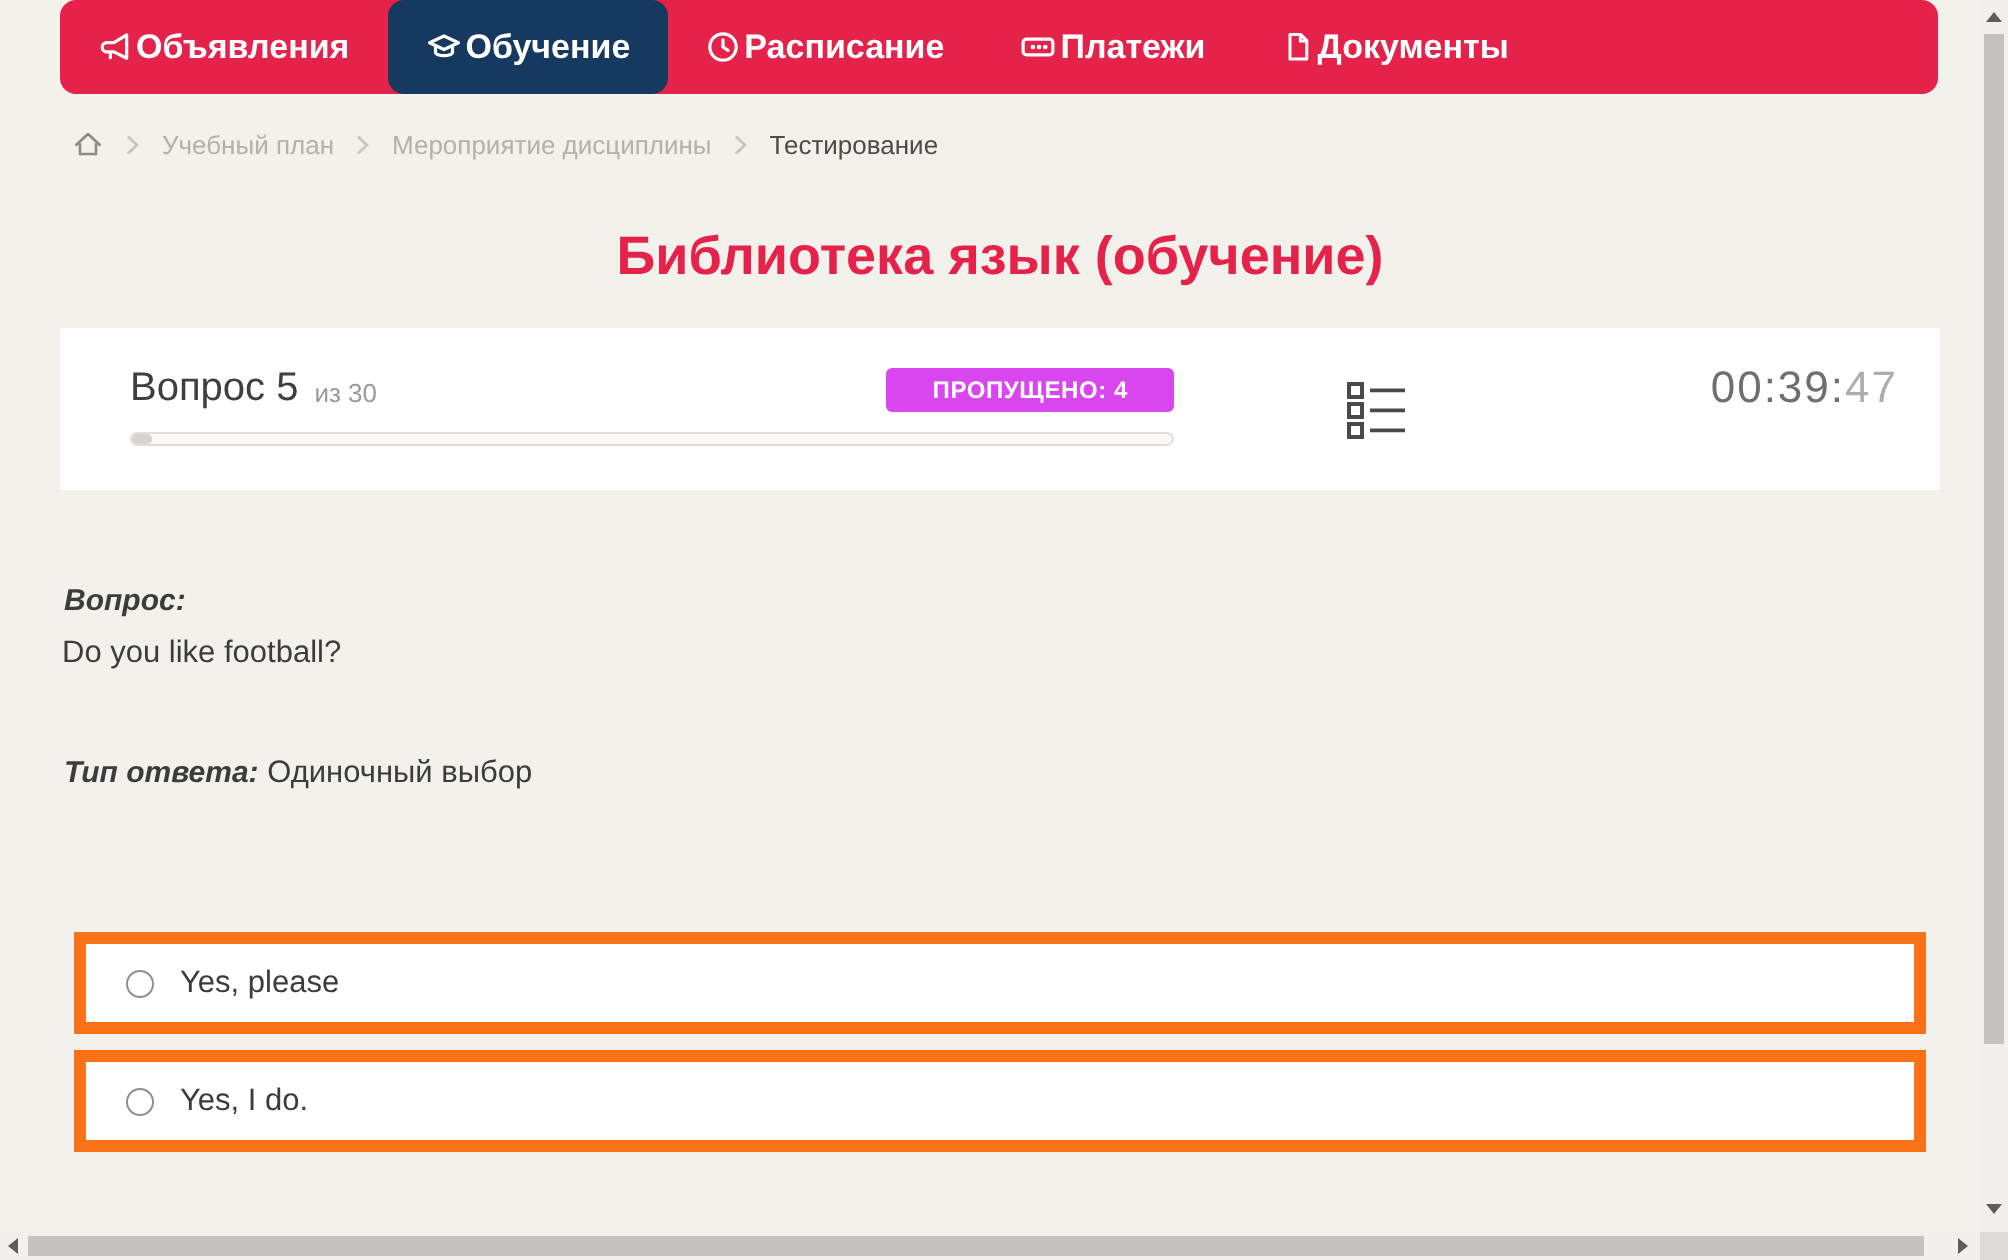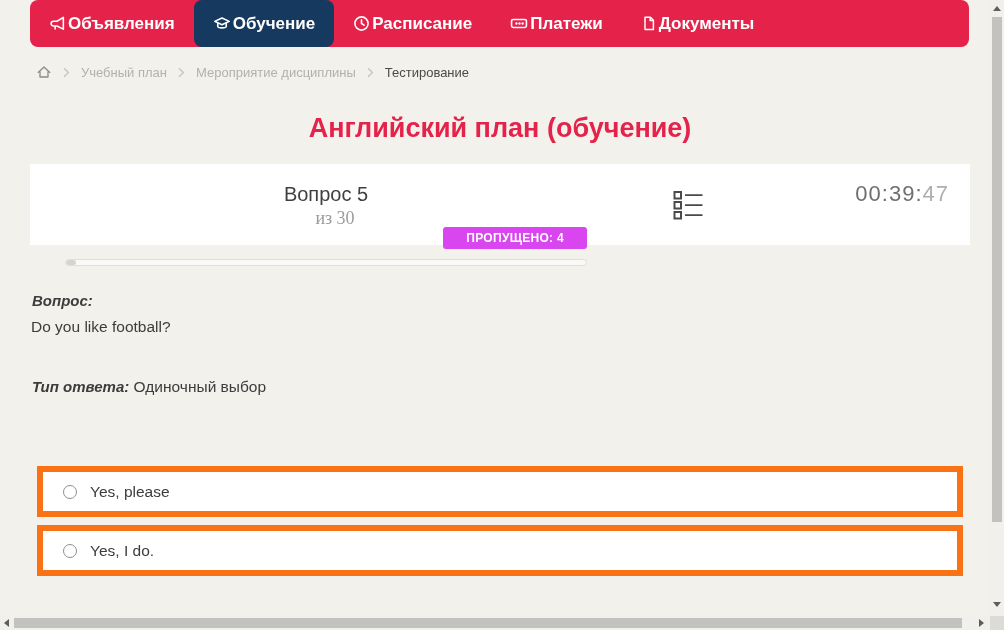--- a/index.html
+++ b/index.html
@@ -41,23 +41,23 @@
     position:absolute; left:0; top:113px; width:1000px;
     text-align:center; font-size:27px; font-weight:bold; color:#e5224a;
   }
 
   
   .quiz-card {
     position:absolute; left:30px; top:164px; width:940px; height:81px;
     background:#ffffff;
   }
   .qh-left { position:absolute; left:35px; top:19px; width:522px; }
-  .qh-title-row { display:flex; align-items:center;flex-direction:column; }
+  .qh-title-row { display:flex; align-items:center; }
   .qh-question { font-size:20px; color:#3f3f3f; }
-  .qh-of { font-size:18px; color:#9b9b9b; margin-left:18px; position:relative; top:2px;font-family:Liberation Serif, serif; }
+  .qh-of { font-size:13px; color:#9b9b9b; margin-left:8px; position:relative; top:2px; }
   .qh-badge {
     margin-left:auto; background:#d946ef; color:#ffffff;
     font-size:12px; font-weight:bold; letter-spacing:.3px;
     padding:4px 23px; border-radius:3px;
   }
   .qh-progress {
     margin-top:10px; height:7px; border:1px solid #e2dfda;
     border-radius:4px; background:#faf9f7; overflow:hidden;
   }
   .qh-progress-fill { height:100%; background:#d7d4ce; border-radius:4px; }
@@ -180,21 +180,21 @@
     </span>
     <a class="bc-item">Мероприятие дисциплины</a>
     <span class="bc-sep">
       <svg width="7" height="11" viewBox="0 0 7 11">
           <path d="M1 1.2 5.4 5.5 1 9.8" fill="none" stroke="#c9c6c0" stroke-width="1.4"></path>
         </svg>
     </span>
     <span class="bc-current">Тестирование</span>
   </div>
 
-  <h1 class="page-title">Английский план (обучение)</h1>
+  <h1 class="page-title">Библиотека язык (обучение)</h1>
 
   <section class="quiz-card">
     <div class="qh-left">
       <div class="qh-title-row">
         <span class="qh-question">Вопрос 5</span>
         <span class="qh-of">из 30</span>
         <span class="qh-badge">ПРОПУЩЕНО: 4</span>
       </div>
       <div class="qh-progress">
         <div class="qh-progress-fill" style="width: 2%;"></div>

